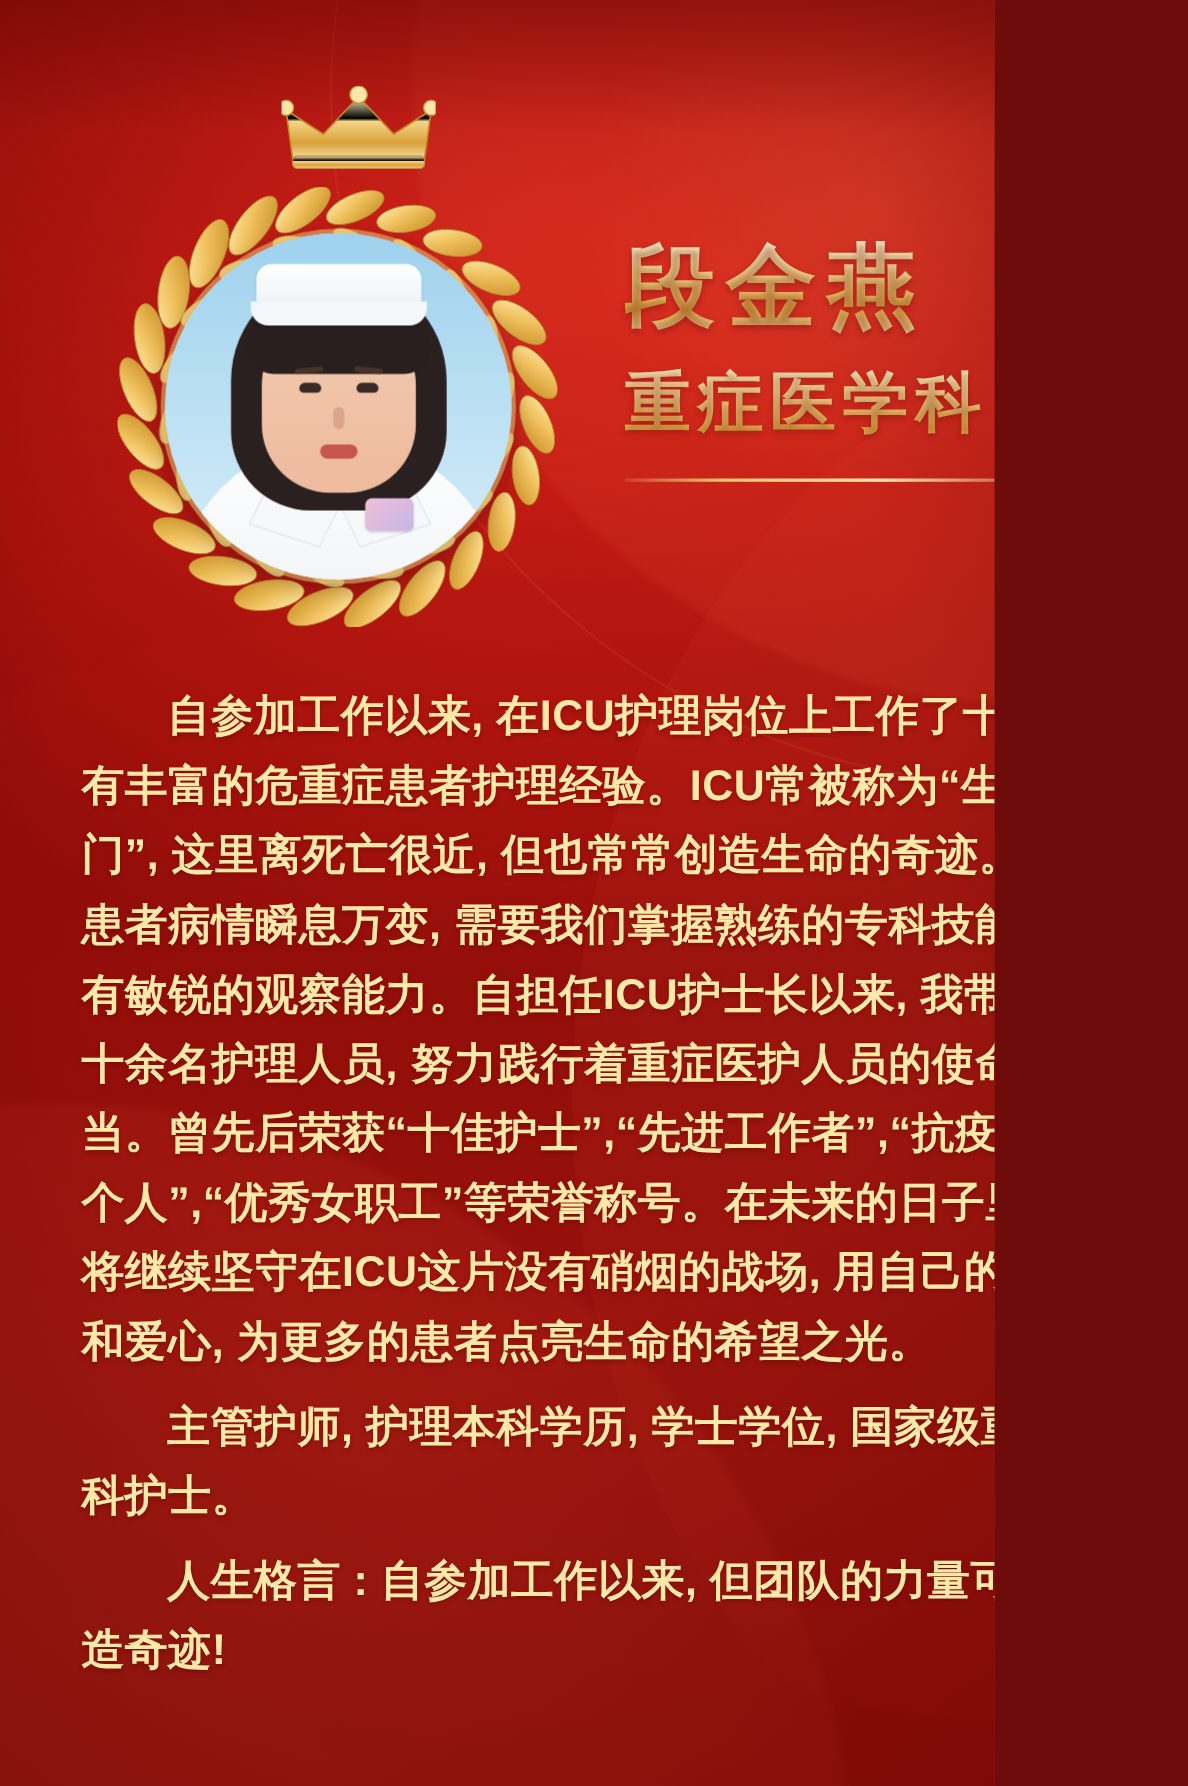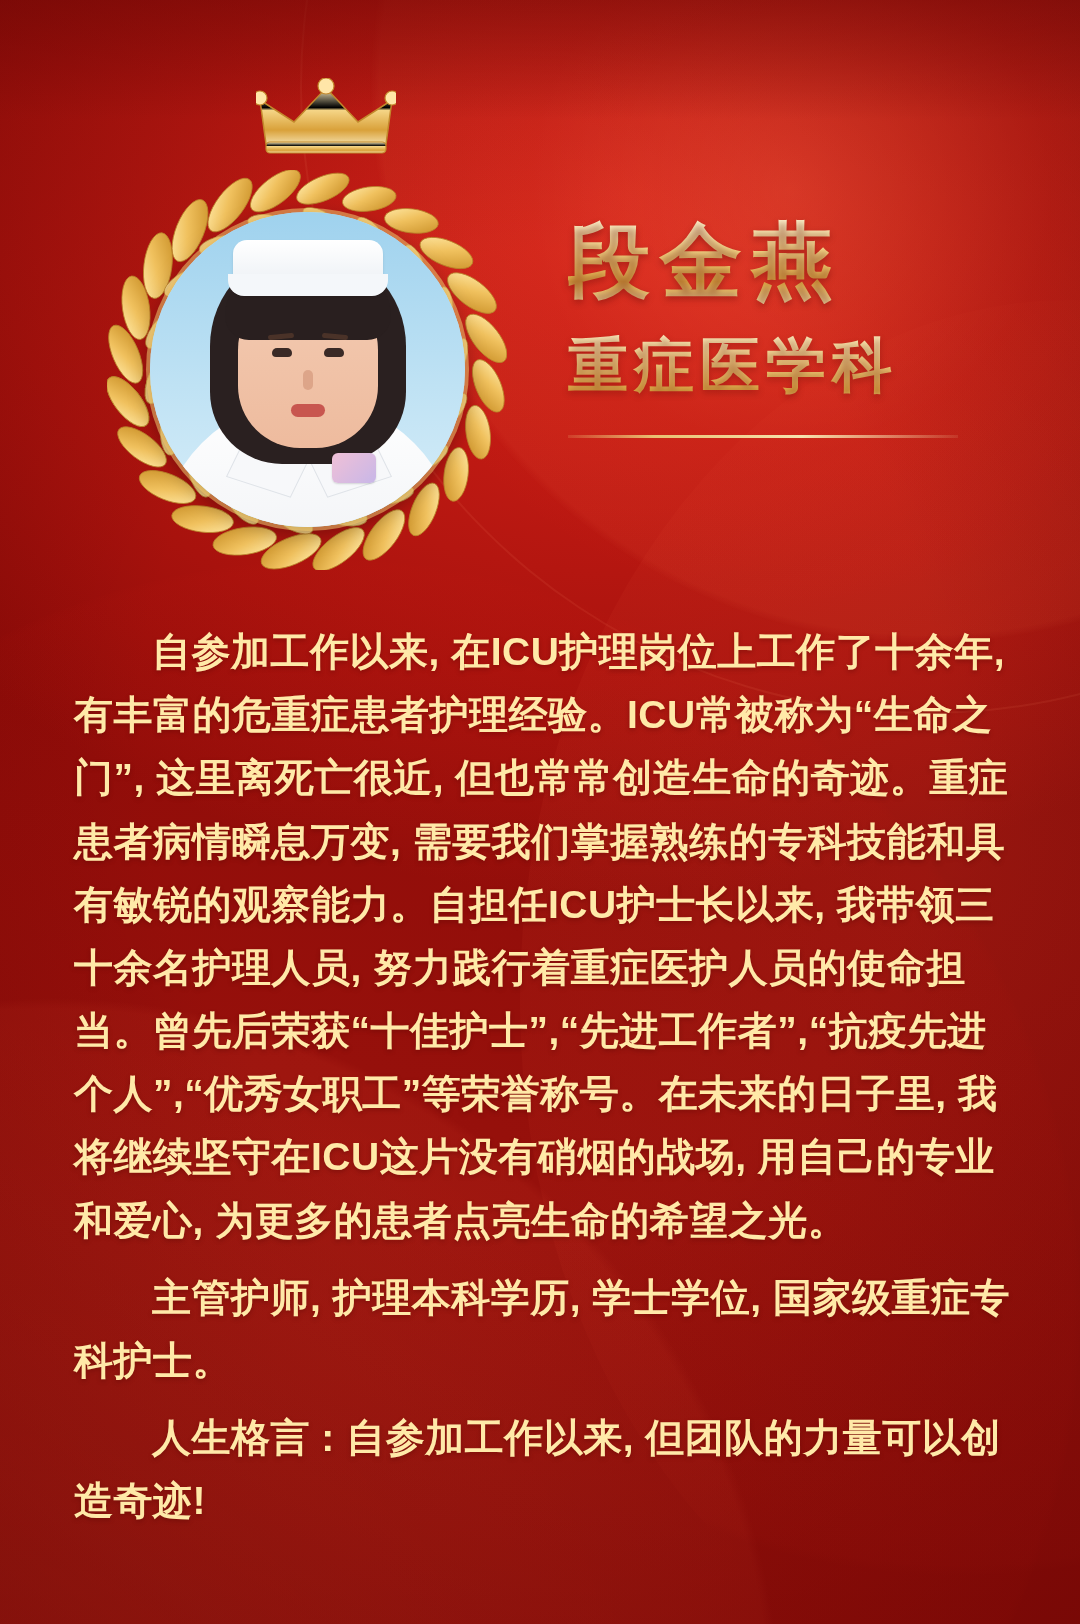--- a/index.html
+++ b/index.html
@@ -2,21 +2,21 @@
 <html><head>
 <meta charset="utf-8">
 <style>
   html, body {
     margin: 0;
     padding: 0;
     background: #6e0b0b;
   }
   .poster {
     position: relative;
-    width: 1080px;
+    width: 904px;
     height: 1624px;
     overflow: hidden;
     font-family: "Liberation Sans", "DejaVu Sans", sans-serif;
     background: #b3160f;
   }
   
   .bg-base {
     position: absolute;
     inset: 0;
     background:

